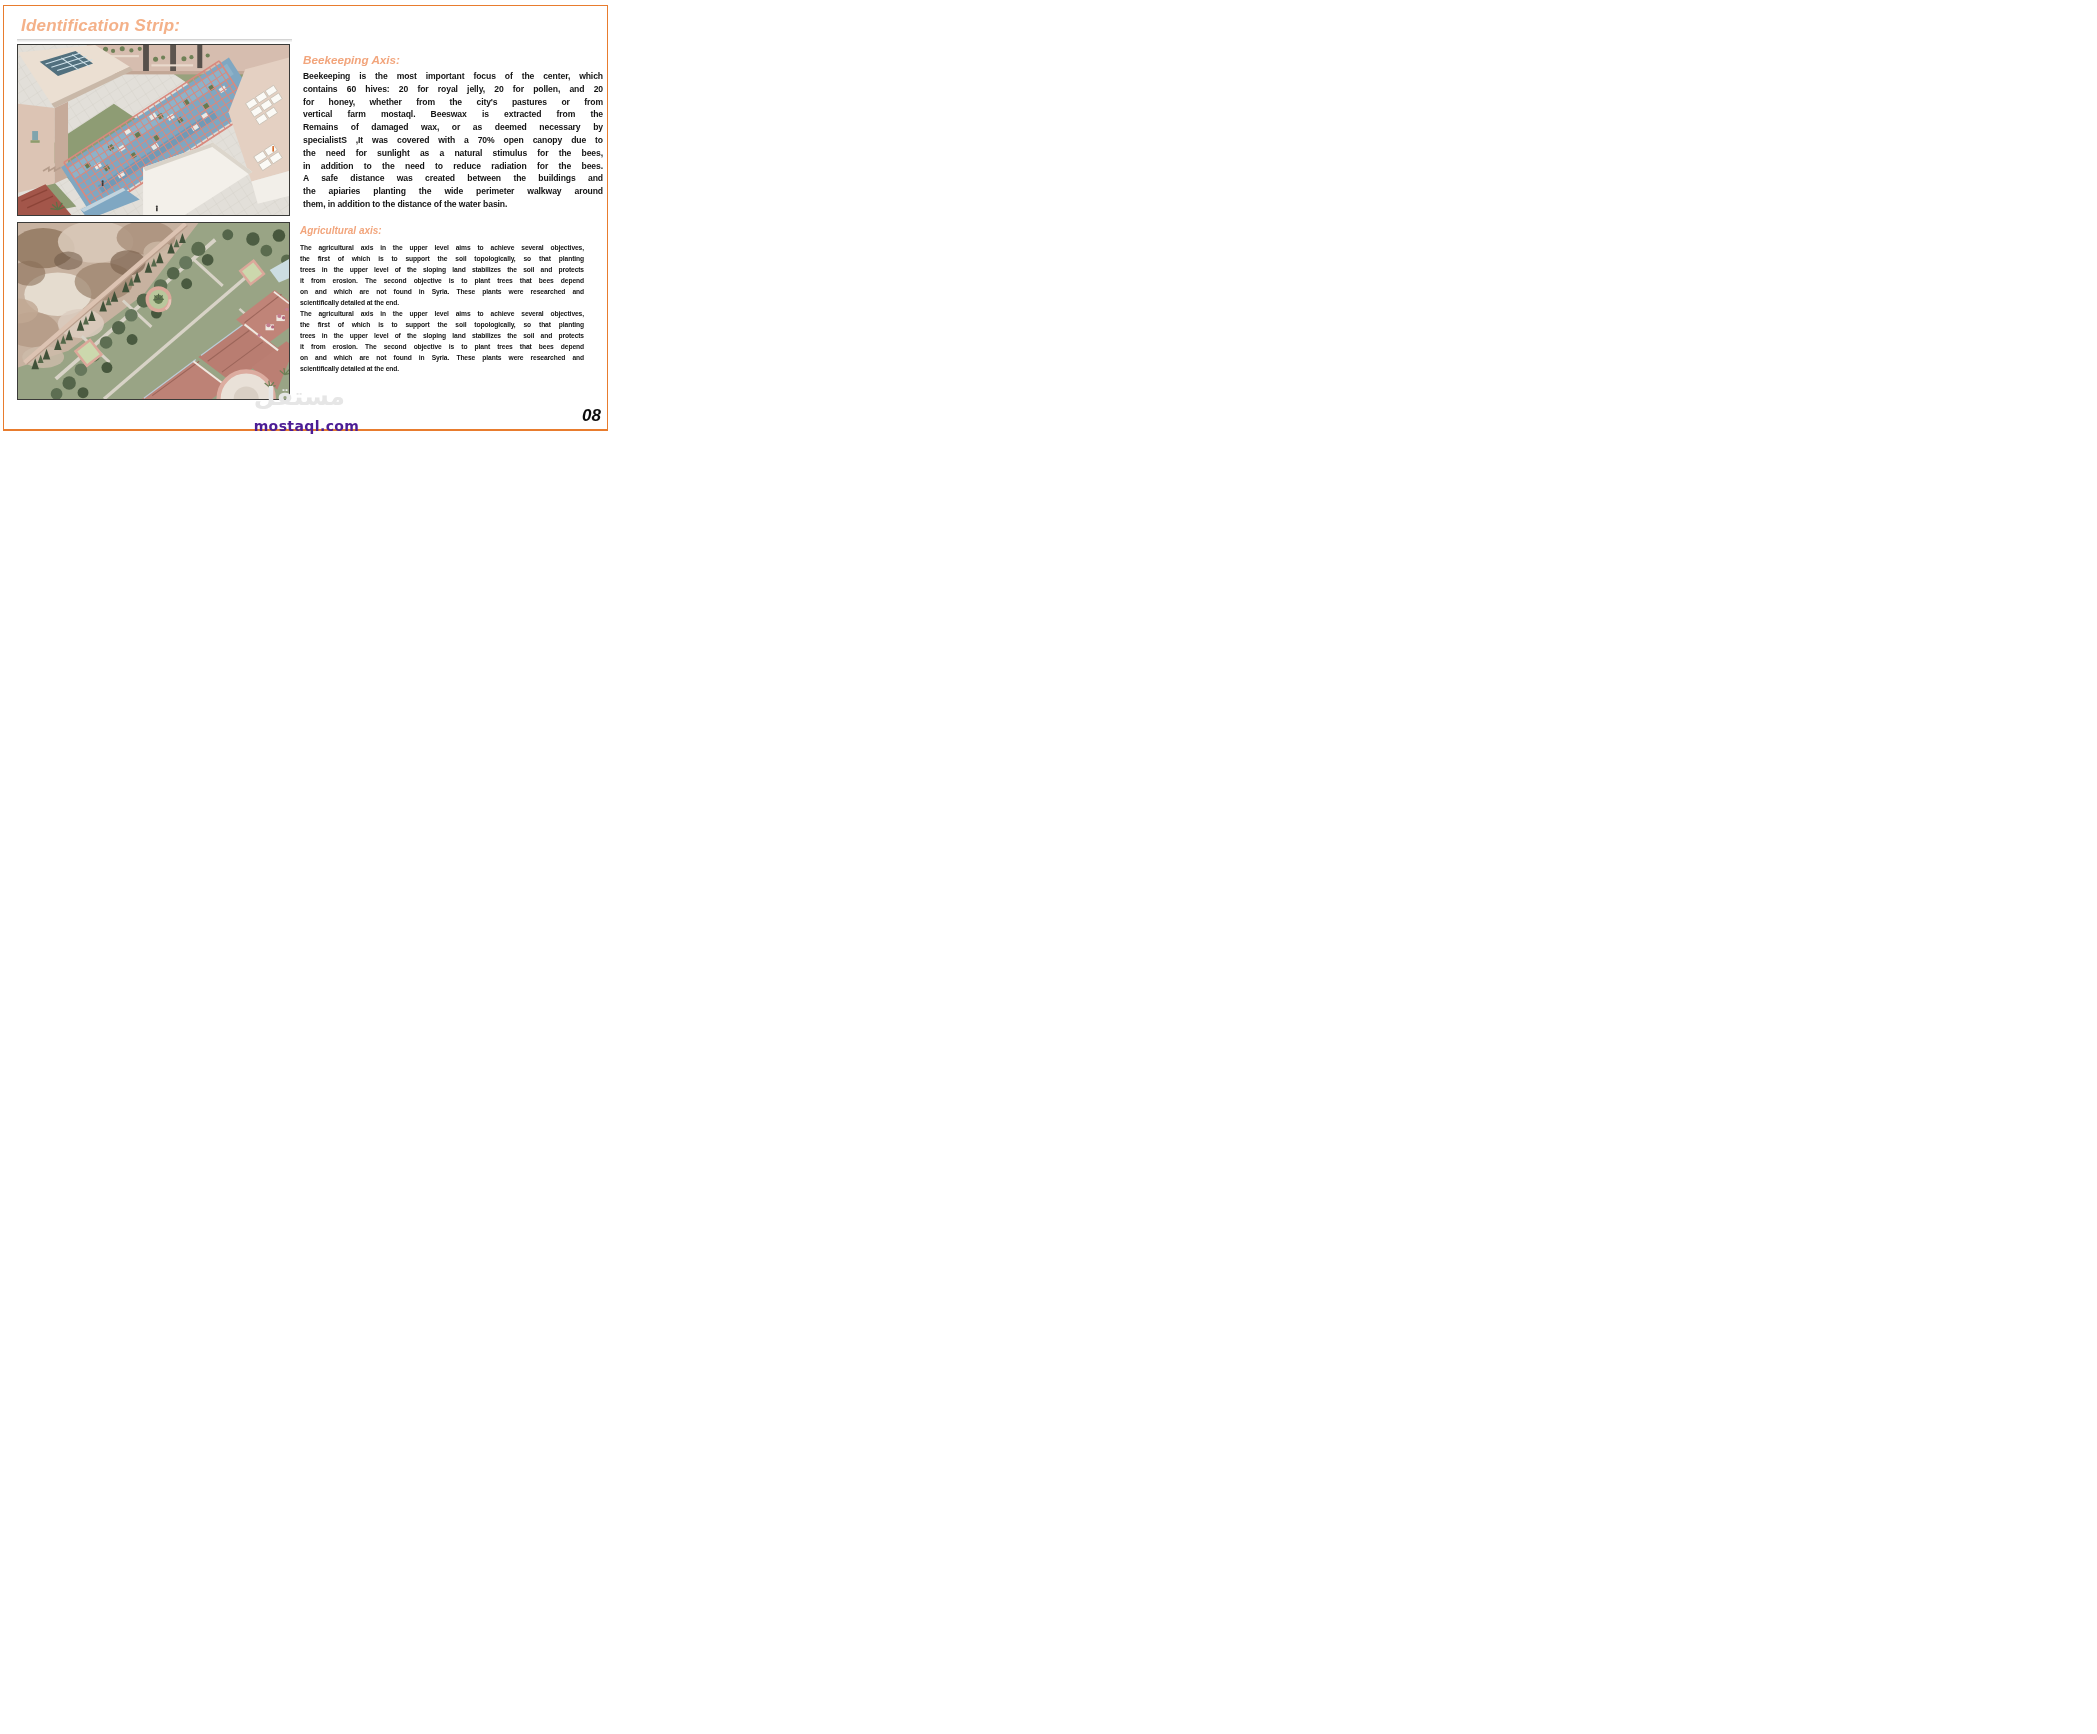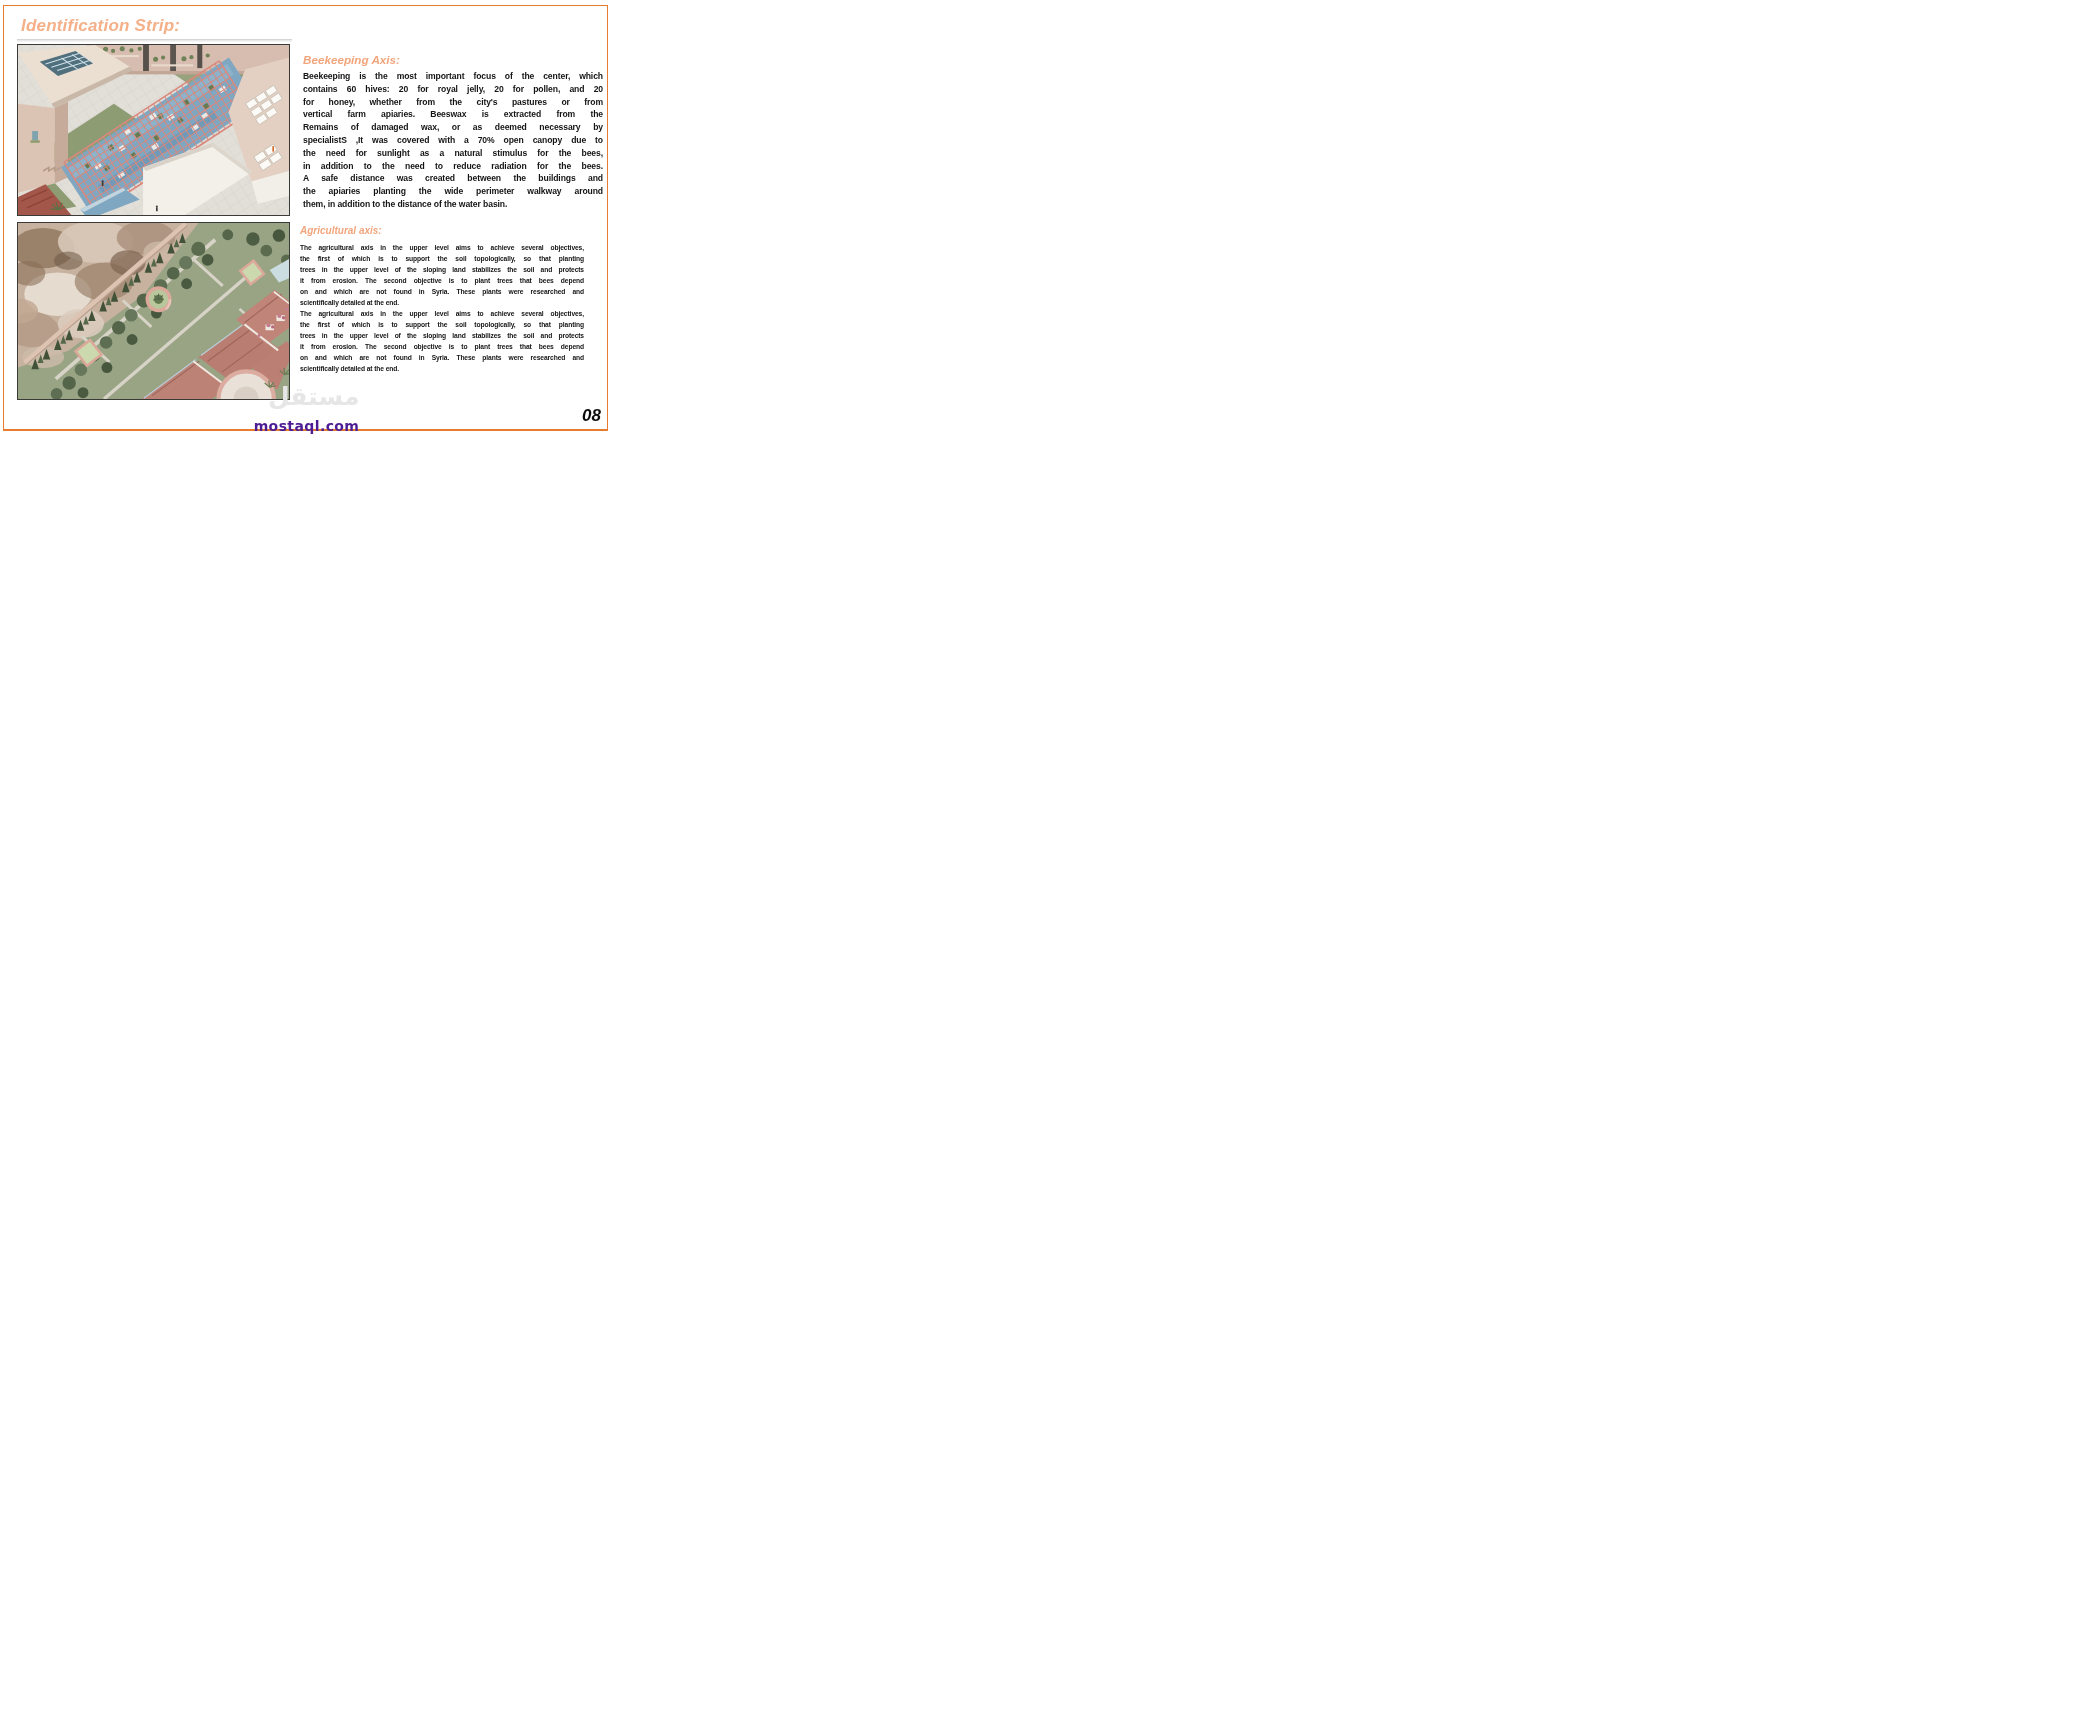--- a/index.html
+++ b/index.html
@@ -39,21 +39,21 @@
   #bk-head{left:303px;top:53px;font-size:11.7px;text-align:center;}
   #ag-head{left:300px;top:225px;font-size:10px;}
   .body-text{
     position:absolute;font-weight:bold;color:var(--ink);
   }
   #bk-body{left:303px;top:70px;width:300px;font-size:8.6px;line-height:12.8px;letter-spacing:-0.1px;}
   #ag-body{left:300px;top:242px;width:284px;font-size:6.7px;line-height:11px;letter-spacing:-0.1px;}
   .tline{text-align:justify;text-align-last:justify;}
   .tline.tlast{text-align-last:left;}
   .watermark{
-    position:absolute;left:50%;transform:translateX(-50%);top:384px;z-index:6;text-align:right;
+    position:absolute;left:50%;transform:translateX(-50%);top:384px;z-index:6;text-align:left;
     color:var(--wm);font-family:"DejaVu Sans",sans-serif;font-weight:bold;pointer-events:none;line-height:1;
   }
   .wm-ar{font-size:25px;display:block;}
   .wm-latin{font-size:14px;display:block;margin-top:10px;letter-spacing:0.4px;color:#4c1d95;}
   .page-number{
     position:absolute;left:582px;top:406px;font-size:17px;font-weight:bold;font-style:italic;color:#0d0d0d;
   }
 </style>
 </head>
 <body>
@@ -360,21 +360,21 @@
         </g>
       </g>
     </svg>
   </div>
 
   <div class="section-head" id="bk-head">Beekeeping Axis:</div>
   <div class="body-text" id="bk-body">
       <div class="tline">Beekeeping is the most important focus of the center, which</div>
       <div class="tline">contains 60 hives: 20 for royal jelly, 20 for pollen, and 20</div>
       <div class="tline">for honey, whether from the city's pastures or from</div>
-      <div class="tline">vertical farm apiaries. Beeswax is extracted from the</div>
+      <div class="tline">vertical farm mostaql. Beeswax is extracted from the</div>
       <div class="tline">Remains of damaged wax, or as deemed necessary by</div>
       <div class="tline">specialistS ,It was covered with a 70% open canopy due to</div>
       <div class="tline">the need for sunlight as a natural stimulus for the bees,</div>
       <div class="tline">in addition to the need to reduce radiation for the bees.</div>
       <div class="tline">A safe distance was created between the buildings and</div>
       <div class="tline">the apiaries planting the wide perimeter walkway around</div>
       <div class="tline tlast">them, in addition to the distance of the water basin.</div>
     </div>
 
   <div class="section-head" id="ag-head">Agricultural axis:</div>

